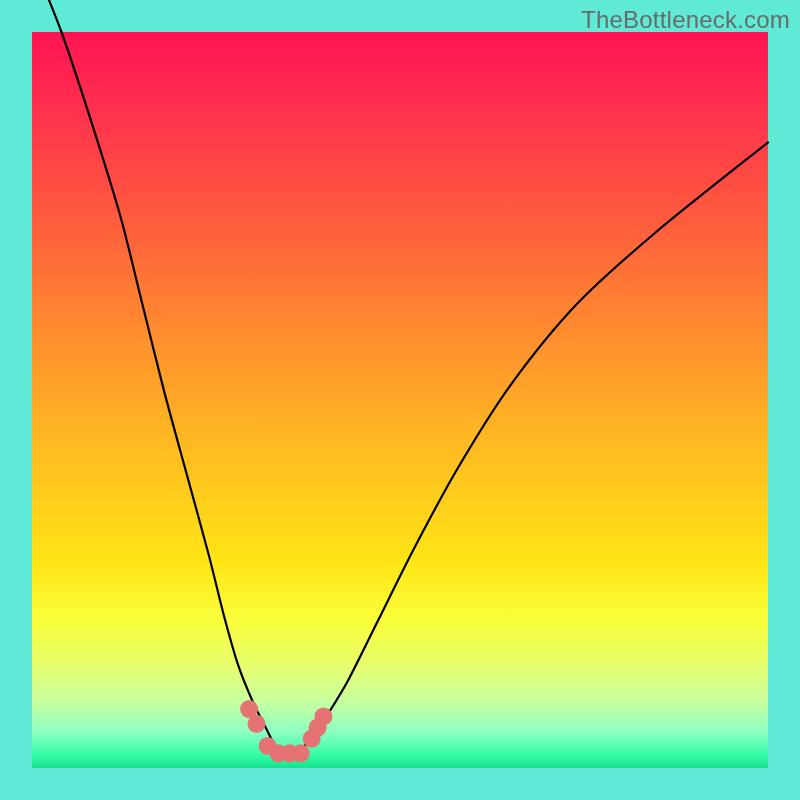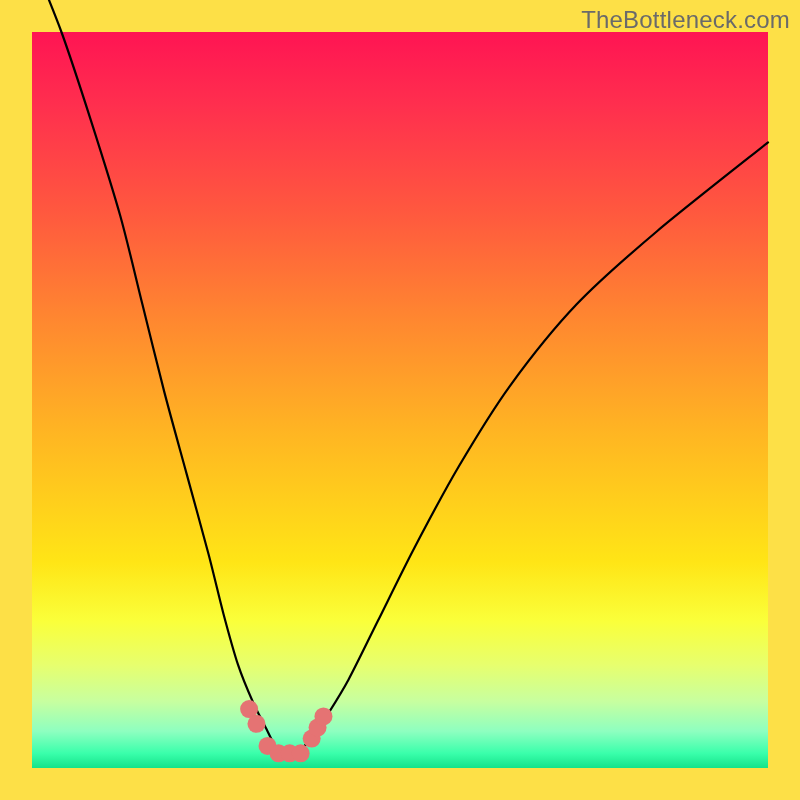--- a/index.html
+++ b/index.html
@@ -10,21 +10,21 @@
     background: #000;
     overflow: hidden;
     font-family: Arial, Helvetica, sans-serif;
   }
   .frame {
     position: absolute;
     top: 0;
     left: 0;
     width: 800px;
     height: 800px;
-    background: #fde047;
+    background: #5eead4;
   }
   .plot {
     position: absolute;
     top: 32px;
     left: 32px;
     width: 736px;
     height: 736px;
     
     background: linear-gradient(
       to bottom,

